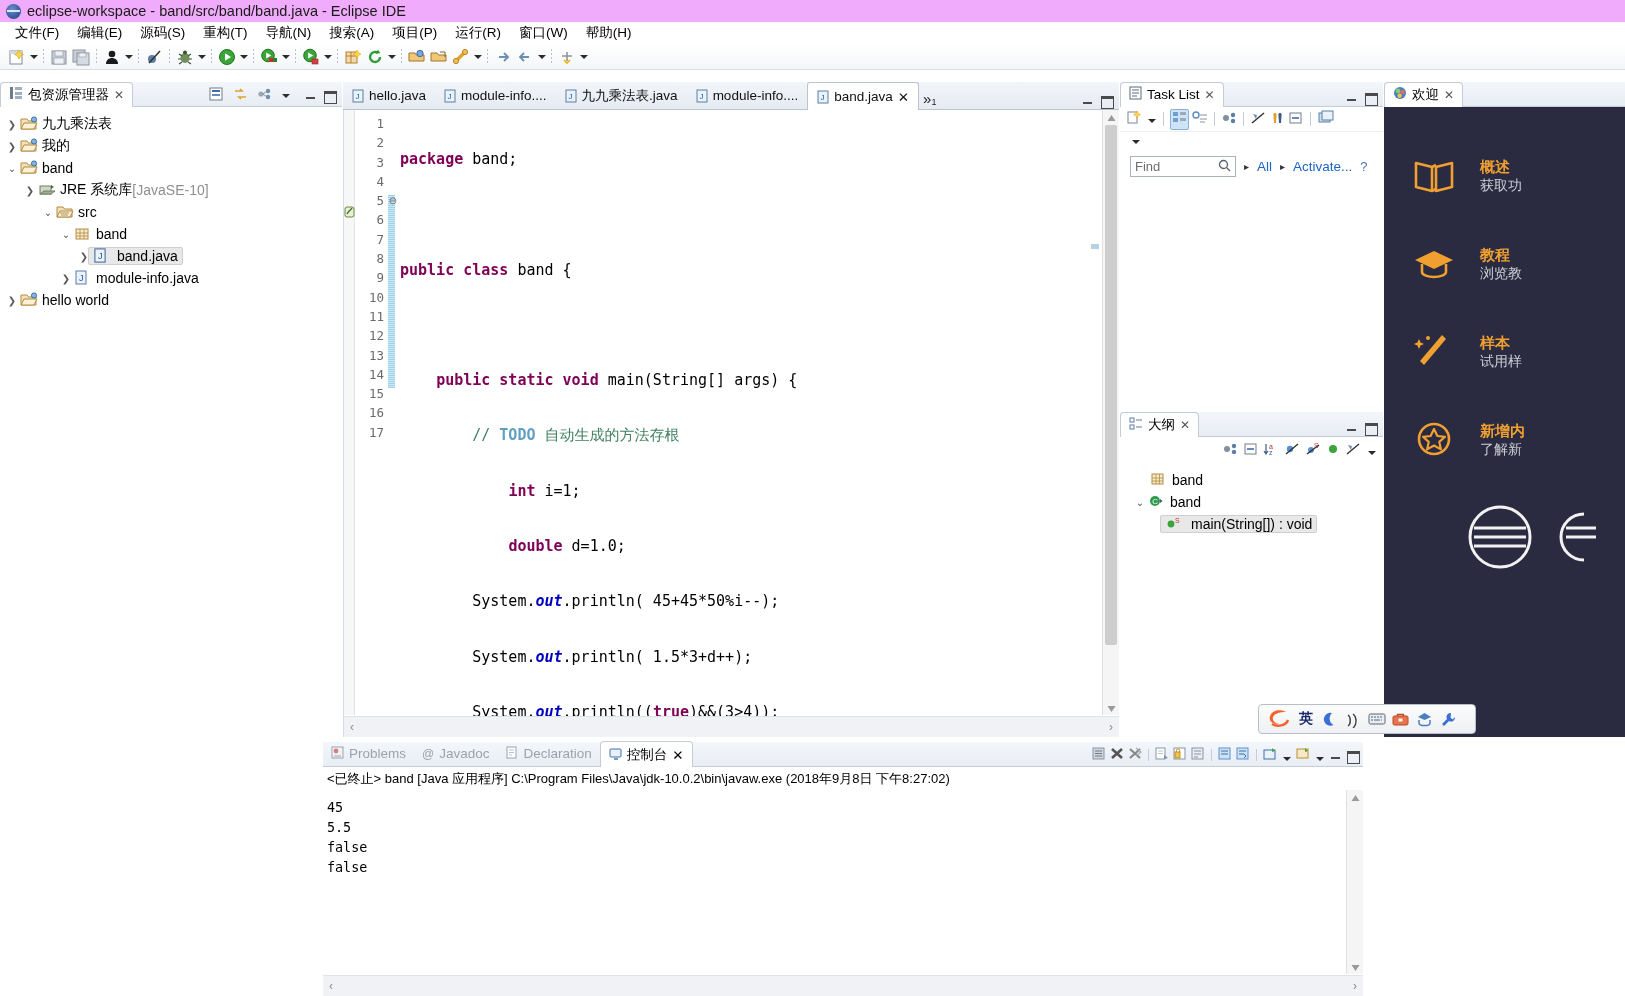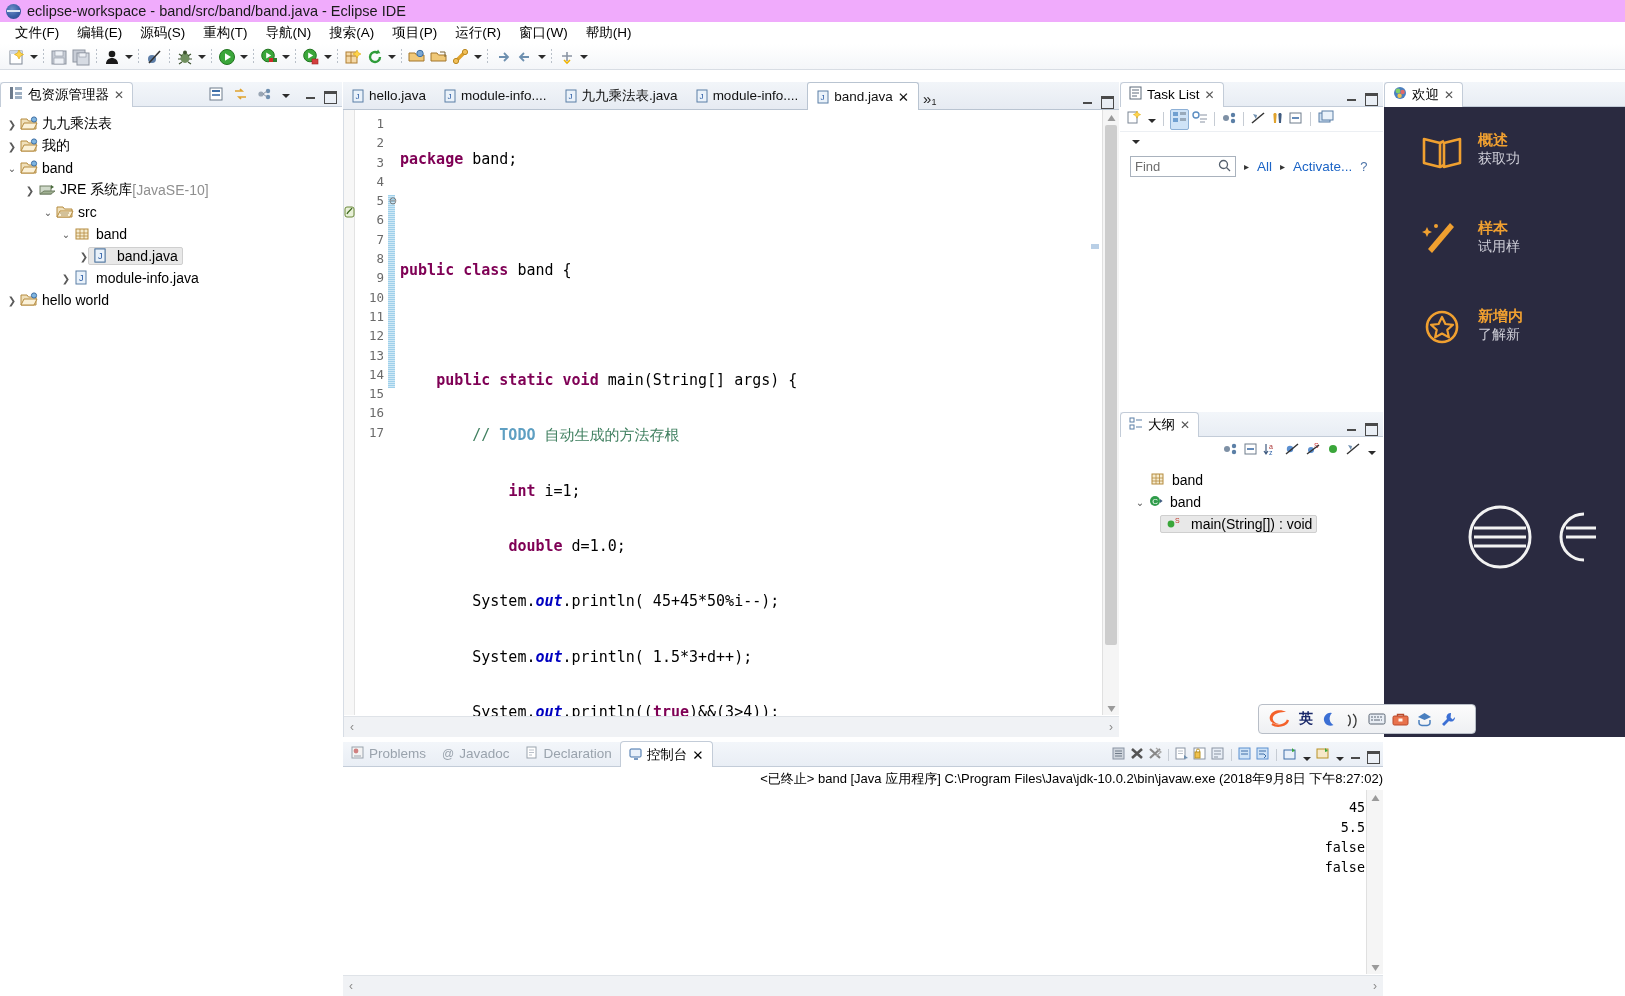--- a/index.html
+++ b/index.html
@@ -144,28 +144,28 @@
   
   #outline { left:1120px; top:412px; width:263px; height:325px; }
   .ol-tools { height:26px; display:flex; align-items:center; gap:5px; justify-content:flex-end; padding-right:6px;}
   .ol-tree { padding-top:6px; font-size:14px; }
 
   
   #welcome { left:1384px; top:82px; width:241px; height:655px; }
   .w-tabs { height:25px; display:flex; align-items:center;
             background: linear-gradient(#f3f6fa,#e8edf4); border-bottom:1px solid #c3ccd8;}
   .w-body { position:absolute; left:0; top:25px; right:0; bottom:0; background:#2a2a40; overflow:hidden; }
-  .w-item { display:flex; align-items:flex-start; gap:14px; padding:0 0 0 36px; height:64px; margin-top:24px; }
+  .w-item { display:flex; align-items:flex-end; gap:24px; padding:0 0 0 28px; height:64px; margin-top:24px; }
   .w-ico { width:44px; height:40px; flex:none; }
   .w-txt .t1 { color:#f0a030; font-weight:bold; font-size:15px; }
   .w-txt .t2 { color:#cfcfd8; font-size:14px; }
   .w-circle { position:absolute; left:82px; top:395px; }
 
   
-  #console { left:343px; top:742px; width:1040px; height:254px;text-align:right; }
+  #console { left:323px; top:742px; width:1040px; height:254px; }
   .c-tabs { height:25px; display:flex; align-items:flex-end;
             background: linear-gradient(#f3f6fa,#e9eef5); border-bottom:1px solid #c3ccd8; }
   .c-tab { display:flex; align-items:center; gap:5px; padding:0 8px; height:25px;
            font-size:13.5px; color:#9aa3ad; }
   .c-tab.active { color:#000; background:#fff;
     border:1px solid #c3ccd8; border-bottom:none;
     border-top-left-radius:4px; border-top-right-radius:4px; margin-bottom:-1px; height:26px;}
   .c-tools { margin-left:auto; display:flex; align-items:center; gap:4px; padding:0 4px 3px 0; }
   .c-head { font-size:13px; padding:3px 0 3px 4px; color:#000; white-space:nowrap; }
   .c-out { position:absolute; left:0; top:52px; right:18px; bottom:22px; background:#fff;
@@ -859,20 +859,32 @@
             </svg>
         </span>
         <span class="w-txt">
           <div class="t1">概述</div>
           <div class="t2">获取功</div>
         </span>
       </div>
       <div class="w-item">
         <span class="w-ico">
           <svg width="44" height="40" viewBox="0 0 44 40">
+              <path d="M22 8L3 17l19 9 19-9z" fill="#f0a030"></path>
+              <path d="M10 21v8c0 3 6 5 12 5s12-2 12-5v-8" fill="none" stroke="#f0a030" stroke-width="2.6"></path>
+            </svg>
+        </span>
+        <span class="w-txt">
+          <div class="t1">教程</div>
+          <div class="t2">浏览教</div>
+        </span>
+      </div>
+      <div class="w-item">
+        <span class="w-ico">
+          <svg width="44" height="40" viewBox="0 0 44 40">
               <path d="M34 6L12 32l-4-4L30 2z" fill="#f0a030" transform="translate(0,2)"></path>
               <path d="M7 8l1.6 3.4L12 13l-3.4 1.6L7 18l-1.6-3.4L2 13l3.4-1.6z" fill="#f0a030"></path>
               <circle cx="16" cy="7" r="2" fill="#f0a030"></circle>
             </svg>
         </span>
         <span class="w-txt">
           <div class="t1">样本</div>
           <div class="t2">试用样</div>
         </span>
       </div>

